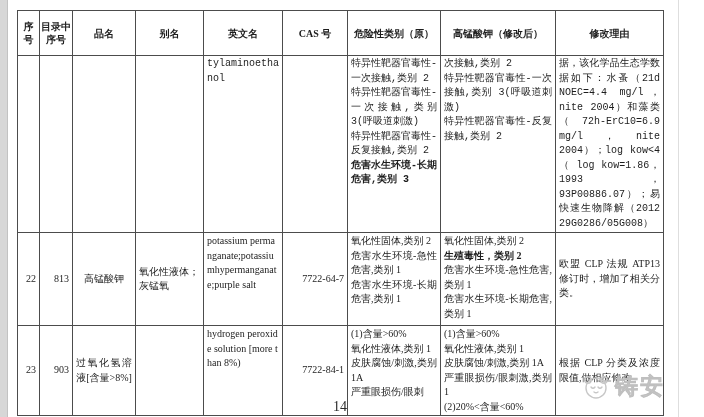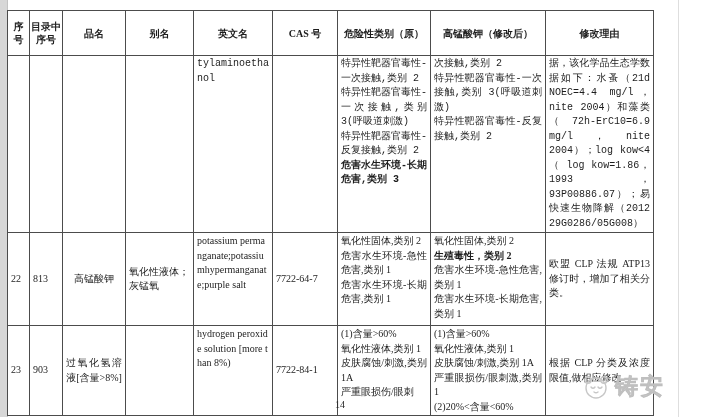--- a/index.html
+++ b/index.html
@@ -12,49 +12,49 @@
   }
   .page-edge-left {
     position:absolute; left:0; top:0; width:8px; height:417px;
     background:#d7d7d7; border-right:1px solid #c2c2c2;
   }
   .page-edge-right {
     position:absolute; left:678px; top:0; width:1px; height:417px;
     background:#dedede;
   }
   table.doc {
-    position:absolute; left:7px; top:10px;
+    position:absolute; left:17px; top:10px;
     width:646px; table-layout:fixed;
     border-collapse:collapse;
   }
   table.doc th, table.doc td {
     border:1px solid #4c4c4c;
     font-size:10px;
     line-height:14.5px;
     padding:1px 3px;
     overflow:hidden;
   }
   table.doc th {
     font-weight:bold;
     text-align:center;
     vertical-align:middle;
     line-height:13px;
     padding:2px 1px;
   }
-  td.c-center { text-align:left; vertical-align:middle; }
+  td.c-center { text-align:right; vertical-align:middle; }
   td.c-name   { text-align:justify; text-align-last:center; vertical-align:middle; }
   td.c-alias  { text-align:left; vertical-align:middle; }
   td.c-eng    { text-align:left; vertical-align:top; word-break:break-all; padding-top:3px; }
   td.c-hazard { text-align:justify; vertical-align:top; padding-top:2px;margin-top:12px; }
   td.c-reason { text-align:justify; vertical-align:middle; }
   .line { text-align:justify; }
   .line.b { font-weight:bold; }
   .page-number {
     position:absolute; left:0; top:399px; width:680px;
-    text-align:center; font-size:10px; color:#2a2a2a;
+    text-align:center; font-size:14px; color:#2a2a2a;
   }
   .watermark {
     position:absolute; left:581px; top:368px; width:95px; height:36px;
     display:flex; align-items:center; gap:4px;
     color:#c7c7c7; pointer-events:none;
   }
   .watermark .wm-text {
     font-size:23px; font-weight:bold; letter-spacing:2px;
     color:#cccccc; -webkit-text-stroke:0.5px #bfbfbf;
   }

